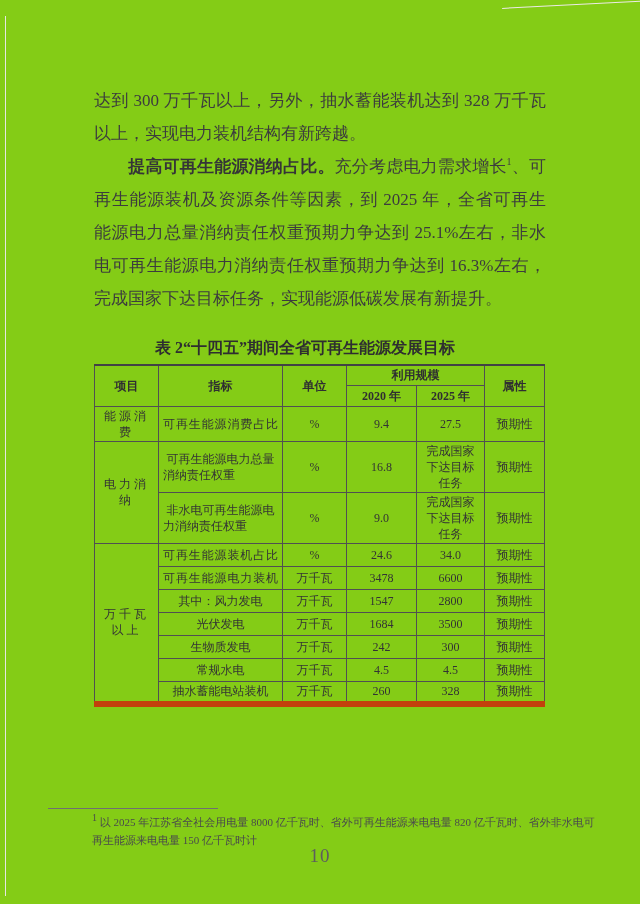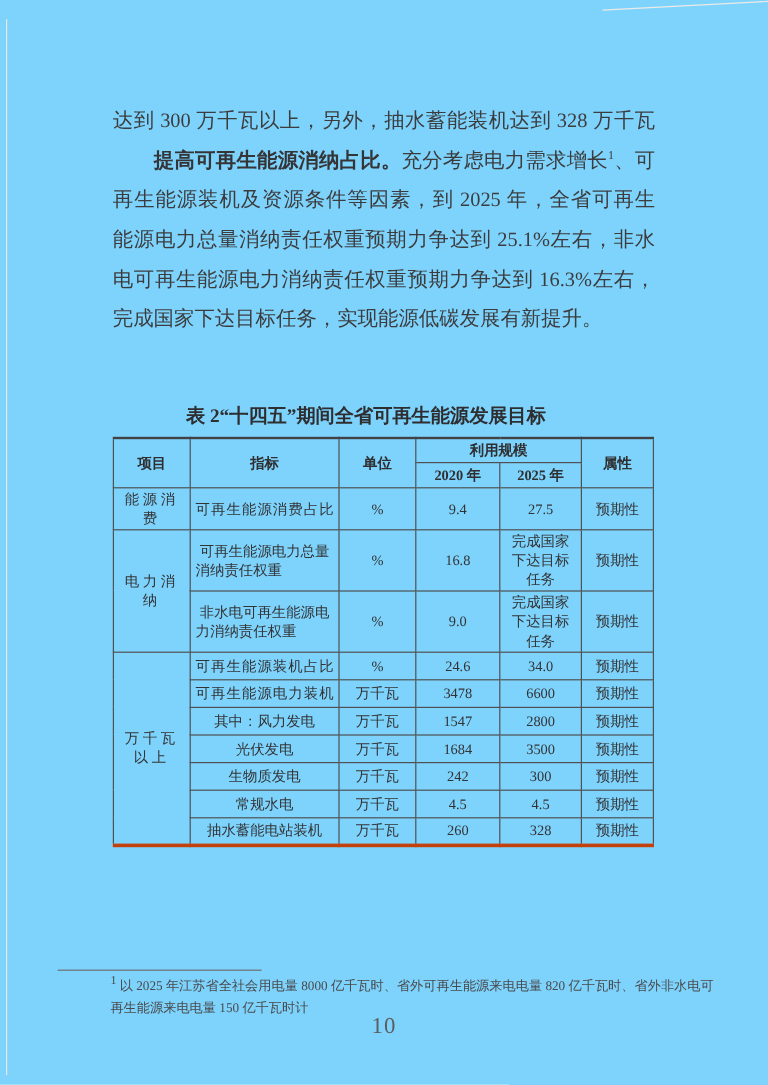--- a/index.html
+++ b/index.html
@@ -1,18 +1,18 @@
 <!DOCTYPE html>
 <html><head>
 <meta charset="utf-8">
 <style>
   html,body{margin:0;padding:0;background:#efefed;}
   .page{
     position:relative;width:640px;height:904px;margin:0 auto;
-    background:#7dd3fc;overflow:hidden;
+    background:#84cc16;overflow:hidden;
     font-family:"Liberation Serif","DejaVu Serif",serif;
     color:#3c3c3e;
   }
   
   .scan-edge-left{position:absolute;left:5px;top:16px;height:880px;width:1px;background:#e6e6e2;}
   .scan-edge-top{position:absolute;right:-12px;top:4px;width:150px;height:1px;background:#eceae6;transform:rotate(-3deg);}
 
   
   .text-block{position:absolute;left:94px;top:84px;width:452px;font-size:17px;}
   .bodyline{
@@ -27,21 +27,21 @@
   
   .tbl-wrap{position:absolute;left:94px;top:336px;width:452px;}
   .tbl-title{
     display:flex;justify-content:center;align-items:baseline;
     font-weight:bold;font-size:16px;line-height:24px;color:#2e2e30;
     margin-bottom:4px;padding-right:30px;
   }
   table.goals{
     border-collapse:collapse;table-layout:fixed;width:450px;
     font-size:12px;color:#333335;
-    border-top:2px solid #424244;border-bottom:3px solid #c2410c;
+    border-top:2px solid #424244;border-bottom:6px solid #c2410c;
   }
   table.goals td,table.goals th{
     border:1px solid #505052;padding:1px 4px;line-height:16px;
     text-align:center;vertical-align:middle;overflow:hidden;
   }
   table.goals th{font-weight:bold;color:#2f2f31;}
   tr.h1{height:20px;}
   tr.h2{height:21px;}
   tr.r-single{height:23px;}
   tr.r-double{height:35px;}
@@ -62,20 +62,21 @@
 </style>
 </head>
 <body>
 
 <div class="page">
   <div class="scan-edge-left"></div>
   <div class="scan-edge-top"></div>
 
   <div class="text-block">
     <div class="bodyline">达到 300 万千瓦以上，另外，抽水蓄能装机达到 328 万千瓦</div>
+    <div class="bodyline lastline">以上，实现电力装机结构有新跨越。</div>
     <div class="bodyline"><span class="indent"></span><span class="boldlead">提高可再生能源消纳占比。</span><span>充分考虑电力需求增长</span><sup class="ref">1</sup><span>、可</span></div>
     <div class="bodyline">再生能源装机及资源条件等因素，到 2025 年，全省可再生</div>
     <div class="bodyline">能源电力总量消纳责任权重预期力争达到 25.1%左右，非水</div>
     <div class="bodyline">电可再生能源电力消纳责任权重预期力争达到 16.3%左右，</div>
     <div class="bodyline lastline">完成国家下达目标任务，实现能源低碳发展有新提升。</div>
   </div>
 
   <div class="tbl-wrap">
     <div class="tbl-title">
       <span>表 2</span>

